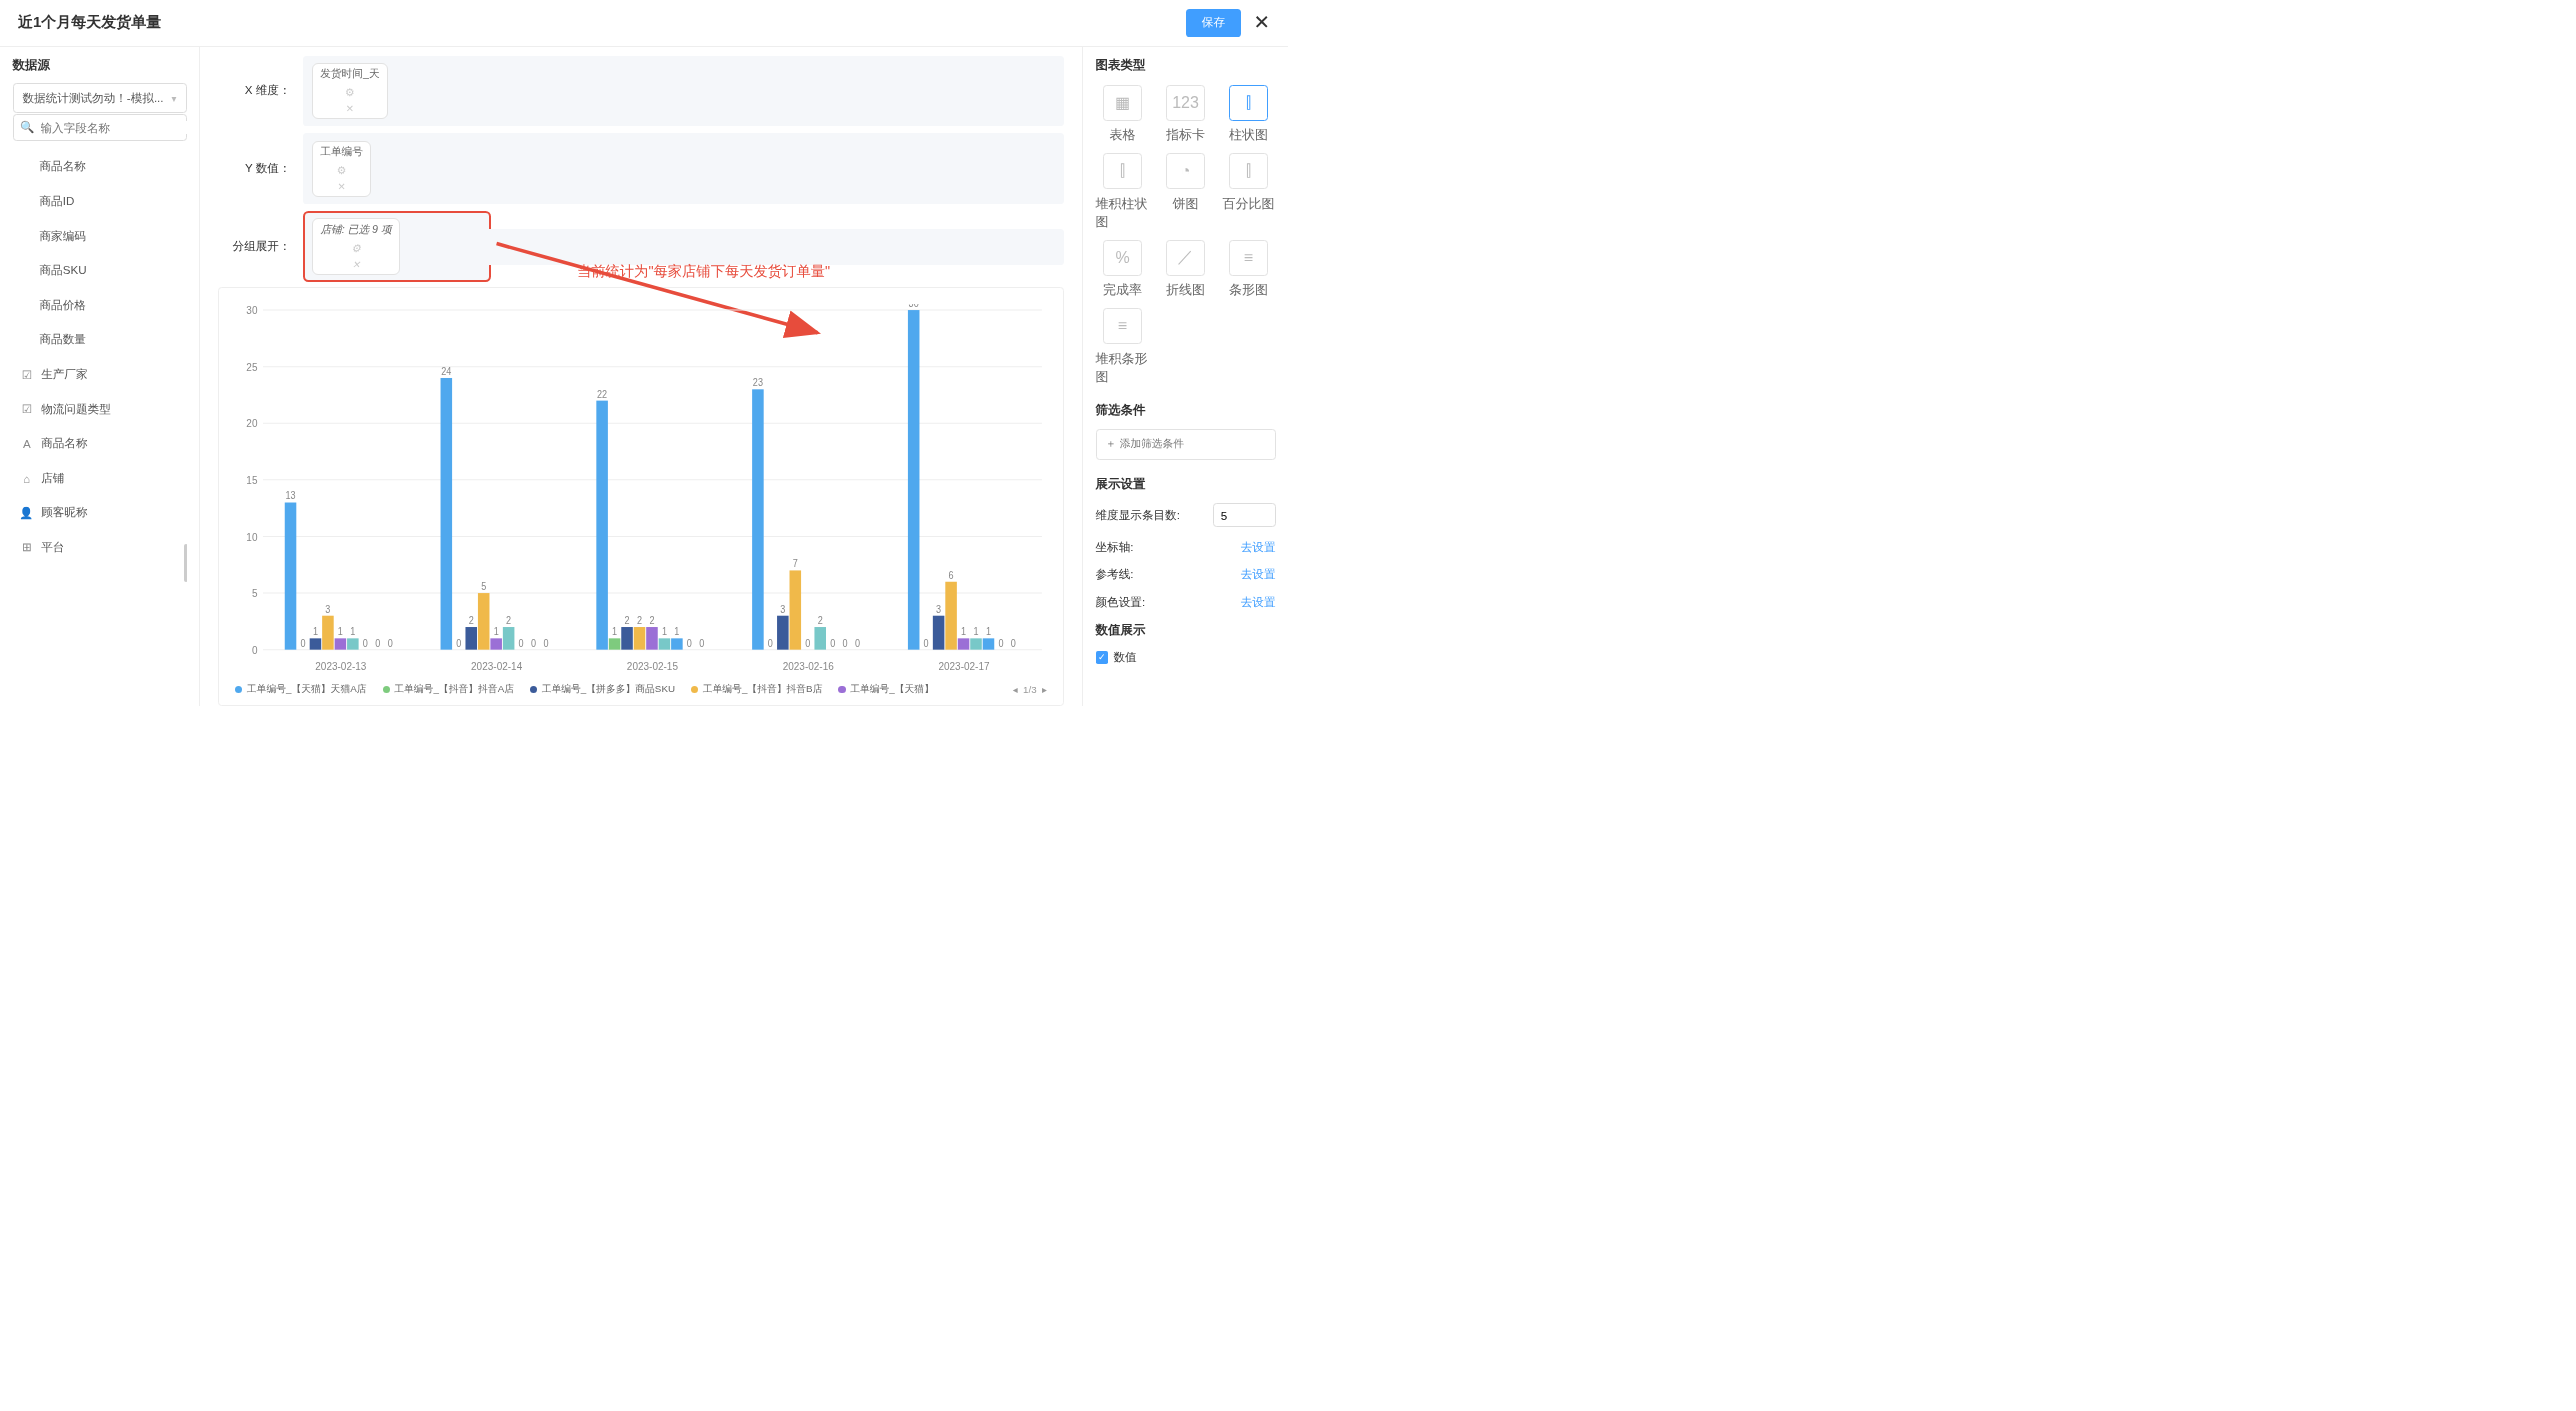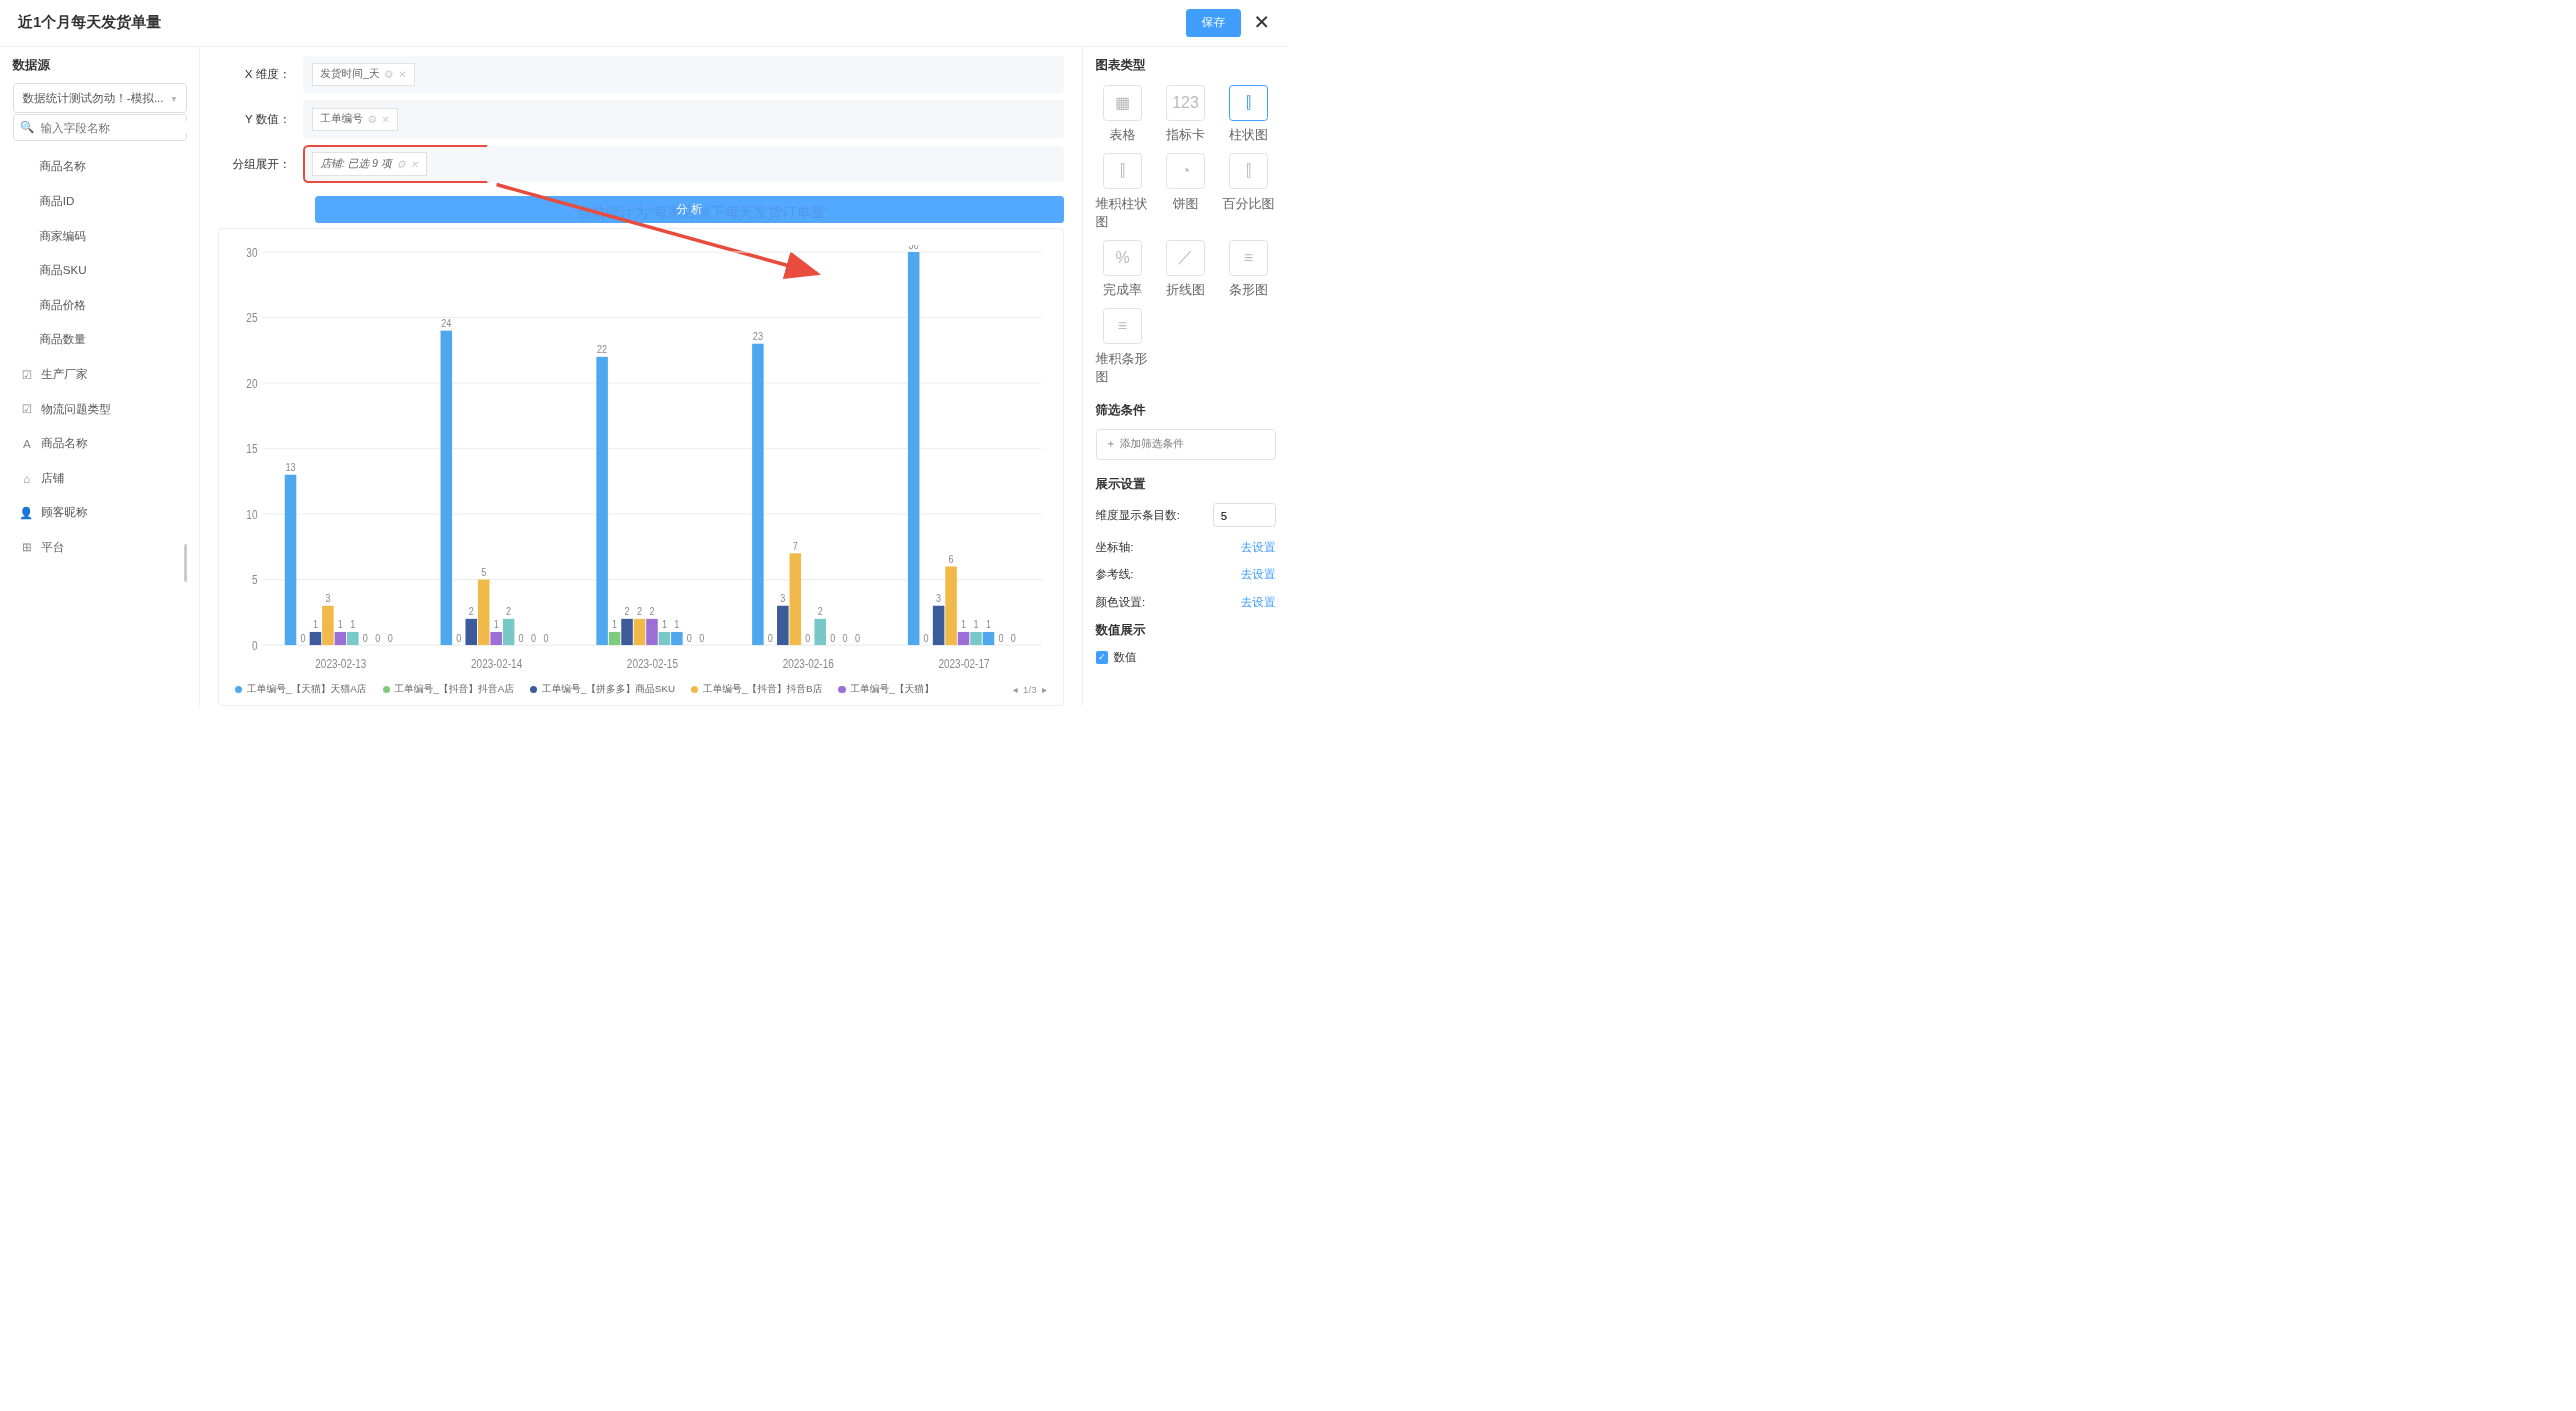--- a/index.html
+++ b/index.html
@@ -21,21 +21,21 @@
 .field-item { padding: 9.8px 7.2px 9.8px 27px; font-size: 11.6px; color: #555; cursor: grab; display: flex; align-items: center; gap: 7.2px; }
 .field-item.iconed { padding-left: 7.2px; }
 .f-icon { width: 14.3px; height: 14.3px; display: inline-flex; align-items: center; justify-content: center; color: #888; font-size: 11.6px; }
 .scrollbar-hint { position: absolute; right: -1.8px; top: 394px; width: 4.5px; height: 38px; background: #ccc; border-radius: 2.7px; }
 
 .main { flex: 1; padding: 9px 18px 0 18px; display: flex; flex-direction: column; min-width: 0; }
 .config-rows { background: transparent; }
 .cfg-row { display: flex; align-items: center; margin-bottom: 7.2px; }
 .cfg-label { width: 85px; text-align: right; font-size: 11.6px; color: #333; font-weight: 500; padding-right: 12.5px; }
 .cfg-slot { flex: 1; background: #f5f7fa; border-radius: 3.6px; padding: 7.2px 9px; min-height: 36px; display: flex; align-items: center; }
-.tag { background: #fff; border: 0.9px solid #e2e2e2; border-radius: 0; padding: 3.6px 7.2px; font-size: 10.7px; color: #666; display: inline-flex; align-items: center; gap: 4.5px; }
+.tag { background: #fff; border: 0.9px solid #e2e2e2; border-radius: 6px; padding: 3.6px 7.2px; font-size: 10.7px; color: #666; display: inline-flex; align-items: center; gap: 4.5px; flex-direction: column; }
 .tag .gear { color: #ccc; font-size: 10.7px; }
 .tag .x { color: #ccc; font-size: 9.8px; cursor: pointer; }
 .highlight-box { border: 2.7px solid #e74c3c; border-radius: 5.4px; padding: 5.4px 7.2px; font-style: italic; }
 .btn-analyze { background: #409eff; color: #fff; border: none; border-radius: 3.6px; padding: 6.3px 14.3px; font-size: 11.6px; cursor: pointer; margin: 5.4px 0 7.2px 97px; opacity: 0.9; }
 .annotation { color: #e74c3c; font-size: 14.3px; font-weight: 500; text-align: center; margin: -27px 0 5.4px 125px; }
 
 .chart-wrap { border: 0.9px solid #eee; border-radius: 3.6px; padding: 16px 12.5px 9px 12.5px; flex: 1; display: flex; flex-direction: column; position: relative; }
 .chart-area { flex: 1; position: relative; }
 svg.chart-svg { width: 100%; height: 100%; }
 .axis-text { font-size: 11px; fill: #888; }
@@ -148,21 +148,20 @@
           <div class="cfg-slot highlight-box" style="flex:0 0 188px;">
             <span class="tag">
               <span>店铺: 已选 9 项</span>
               <span class="gear">⚙</span>
               <span class="x">✕</span>
             </span>
           </div>
           <div class="cfg-slot" style="margin-left:-3.6px; border-radius:0 3.6px 3.6px 0;"></div>
         </div>
       </div>
-      <button class="btn-analyze">分 析</button>
       <div class="annotation">当前统计为"每家店铺下每天发货订单量"</div>
 
       <div class="chart-wrap">
         <svg class="arrow-overlay" style="left:268px; top:-48px; width:358px; height:107px;" viewBox="0 0 400 120" width="358" height="107">
           <defs>
               <marker id="ah" markerWidth="12" markerHeight="12" refX="9" refY="4" orient="auto">
                 <path d="M0,0 L10,4 L0,8 Z" fill="#e74c3c"></path>
               </marker>
             </defs>
           <line x1="10" y1="4" x2="370" y2="104" stroke="#e74c3c" stroke-width="4" marker-end="url(#ah)"></line>

